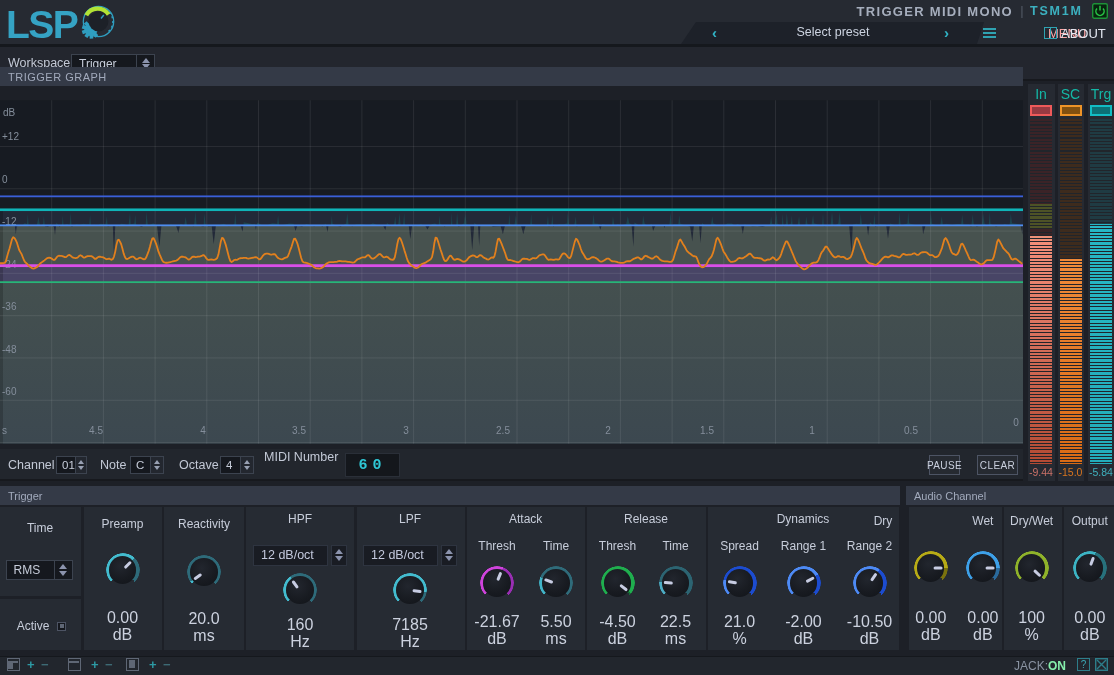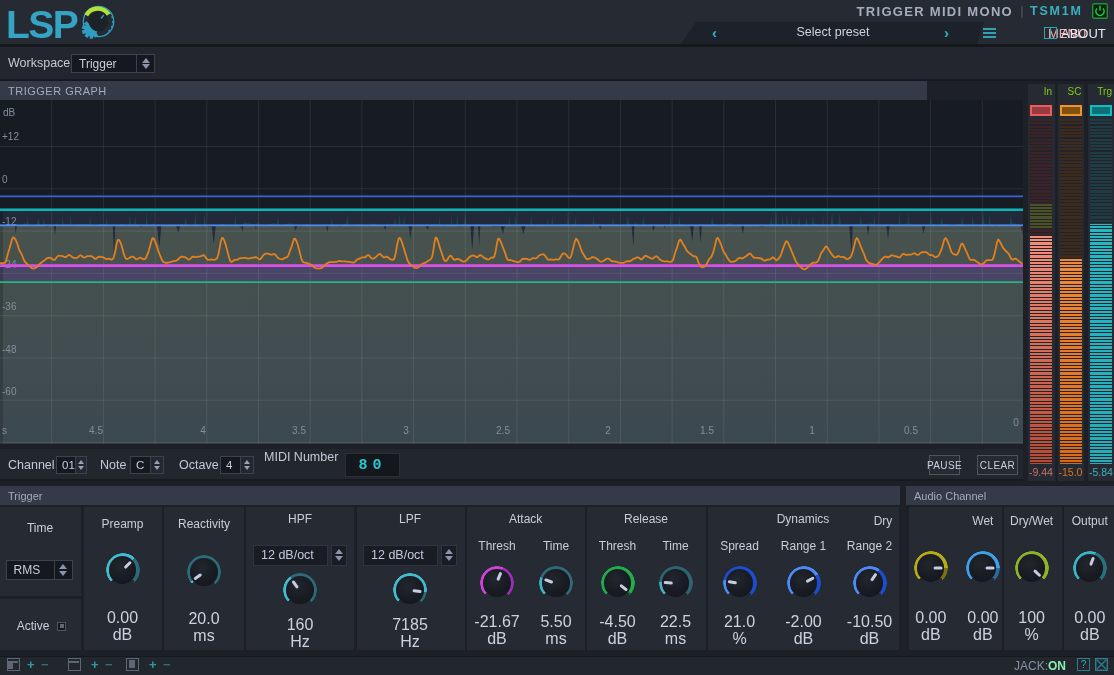--- a/index.html
+++ b/index.html
@@ -2,21 +2,21 @@
 <html><head><meta charset="utf-8"><style>
 *{margin:0;padding:0;box-sizing:border-box}
 html,body{width:1114px;height:675px;background:#1d2027;font-family:"Liberation Sans",sans-serif;overflow:hidden;position:relative}
 .abs{position:absolute}
 .knob{position:absolute;width:34px;height:34px;margin-left:-17px;margin-top:-17px}
 .kring{position:absolute;inset:0;border-radius:50%;-webkit-mask:radial-gradient(circle closest-side, transparent 12.2px, #000 12.9px 16.7px, transparent 17.1px);mask:radial-gradient(circle closest-side, transparent 12.2px, #000 12.9px 16.7px, transparent 17.1px)}
 .kbody{position:absolute;left:3.4px;top:3.4px;width:27.2px;height:27.2px;border-radius:50%;background:radial-gradient(circle at 42% 36%, #22262e 0%, #181b21 55%, #111419 100%)}
 .kptr{position:absolute;left:50%;top:50%;width:3.4px;height:8.6px;margin-left:-1.7px;margin-top:-4.3px;border-radius:2px;background:#c7cce2}
 .plab{position:absolute;font-size:12px;color:#c7cdda;text-align:center;transform:translateX(-50%);white-space:nowrap}
 .pval{position:absolute;font-size:16px;color:#ccd2df;text-align:center;transform:translateX(-50%);white-space:nowrap}
-.mlab{position:absolute;font-size:10px;color:#84cc16;text-align:right}
+.mlab{position:absolute;font-size:14px;color:#14b8a6;text-align:center}
 .mval{position:absolute;font-size:10.5px;text-align:center}
 .combo{position:absolute;background:#15181e;border:1px solid #3c434f;display:flex}
 .combo .ctxt{font-size:12px;color:#c7cdda;padding-left:7px;display:flex;align-items:center;flex:1}
 .combo .carr{width:18px;display:flex;flex-direction:column;align-items:center;justify-content:center;gap:1.5px;border-left:1px solid #3c434f}
 .combo2{position:absolute;display:flex}
 .combo2 .ctxt{background:#191c23;border:1px solid #2e3440;font-size:12.5px;color:#c3c9dd;padding-left:7px;display:flex;align-items:center;flex:1}
 .combo2 .carr{background:#191c23;border:1px solid #2e3440;width:16px;margin-left:3px;display:flex;flex-direction:column;align-items:center;justify-content:center;gap:1.5px}
 .tru{width:0;height:0;border-left:4.2px solid transparent;border-right:4.2px solid transparent;border-bottom:5.2px solid #8b93ad}
 .trd{width:0;height:0;border-left:4.2px solid transparent;border-right:4.2px solid transparent;border-top:5.2px solid #8b93ad}
 .spin{position:absolute;height:18px;display:flex}
@@ -71,21 +71,21 @@
 <div class="abs" style="left:0;top:47px;width:1114px;height:33px;background:#23262e"></div>
 <div class="abs" style="left:0;top:79px;width:1114px;height:2px;background:#17191e"></div>
 <div class="abs" style="left:8px;top:56px;font-size:12.5px;color:#c3c9d6">Workspace</div>
 <div class="combo" style="left:71px;top:54px;width:84px;height:19px">
     <div class="ctxt">Trigger</div>
     <div class="carr">
       <div class="tru"></div>
       <div class="trd"></div>
     </div>
   </div>
-<div class="hdr" style="left:0;top:81px;width:927px;height:19px;letter-spacing:0.5px">TRIGGER GRAPH</div>
+<div class="hdr" style="left:0;top:67px;width:1023px;height:19px;letter-spacing:0.5px">TRIGGER GRAPH</div>
 <svg class="abs" style="left:0;top:100px" width="1023" height="344" viewBox="0 0 1023 343.5">
 <rect x="0" y="0" width="1023" height="343.5" fill="#171b22"></rect>
 <rect x="0" y="110.5" width="1023" height="14.5" fill="#1d434d"></rect>
 <rect x="0" y="125" width="1023" height="41.5" fill="#47524f"></rect>
 <rect x="0" y="166.5" width="1023" height="14.5" fill="#484566"></rect>
 <rect x="0" y="181" width="1023" height="162.5" fill="url(#shade)"></rect>
 <defs>
       <linearGradient id="shade" x1="0" y1="0" x2="0" y2="1">
 <stop offset="0" stop-color="#44504f"></stop>
         <stop offset="1" stop-color="#3c4850"></stop>
@@ -199,21 +199,21 @@
 <div class="abs" style="left:179px;top:458px;font-size:12.5px;color:#c3c9d6">Octave</div>
 <div class="spin" style="left:220px;top:456px;width:34px">
     <div class="spintxt" style="width:21px">4</div>
     <div class="spinarr">
       <div class="tri-up"></div>
       <div class="tri-dn"></div>
     </div>
   </div>
 <div class="abs" style="left:264px;top:450px;font-size:12.5px;color:#c3c9d6">MIDI Number</div>
 <div class="abs" style="left:345px;top:453px;width:55px;height:24px;background:#14171c;border:1px solid #2a2f38"></div>
-<div class="abs" style="left:345px;top:457px;width:55px;text-align:center;font-family:'Liberation Mono',monospace;font-size:15px;font-weight:bold;color:#2fc6d4;letter-spacing:5px">80</div>
+<div class="abs" style="left:345px;top:457px;width:55px;text-align:center;font-family:'Liberation Mono',monospace;font-size:15px;font-weight:bold;color:#2fc6d4;letter-spacing:5px">60</div>
 <div class="btn" style="left:929px;top:455px;width:31px;height:20px">PAUSE</div>
 <div class="btn" style="left:977px;top:455px;width:41px;height:20px">CLEAR</div>
 <div class="hdr" style="left:0;top:486px;width:900px;height:19px">Trigger</div>
 <div class="cell" style="left:0;top:507px;width:81px;height:89px"></div>
 <div class="cell" style="left:0;top:599px;width:81px;height:51px"></div>
 <div class="cell" style="left:83.5px;top:507px;width:78.30000000000001px;height:143px"></div>
 <div class="cell" style="left:164.4px;top:507px;width:79.6px;height:143px"></div>
 <div class="cell" style="left:246.2px;top:507px;width:108.30000000000001px;height:143px"></div>
 <div class="cell" style="left:356.5px;top:507px;width:108.0px;height:143px"></div>
 <div class="cell" style="left:466.5px;top:507px;width:118.5px;height:143px"></div>

